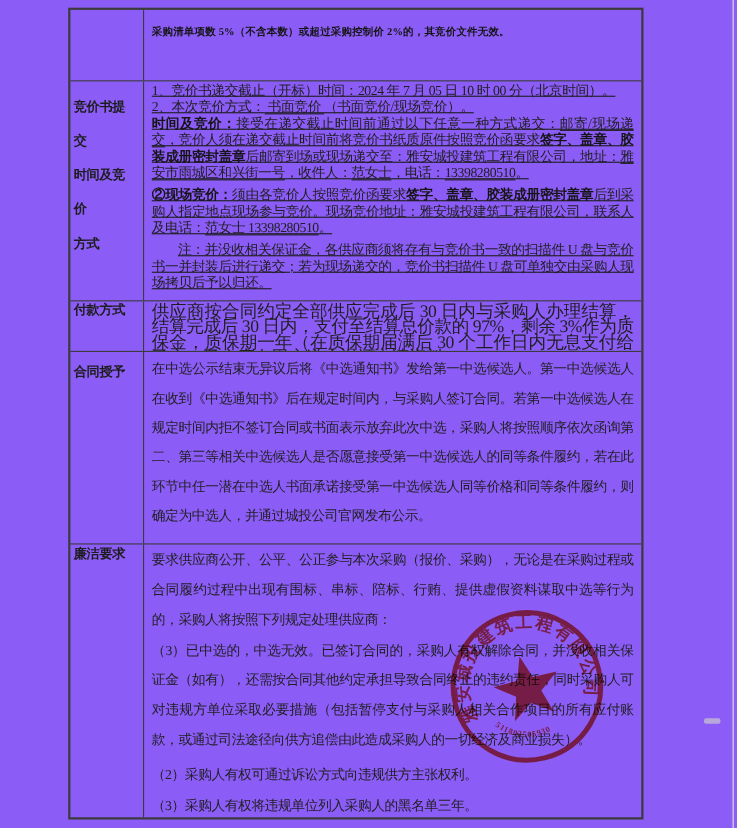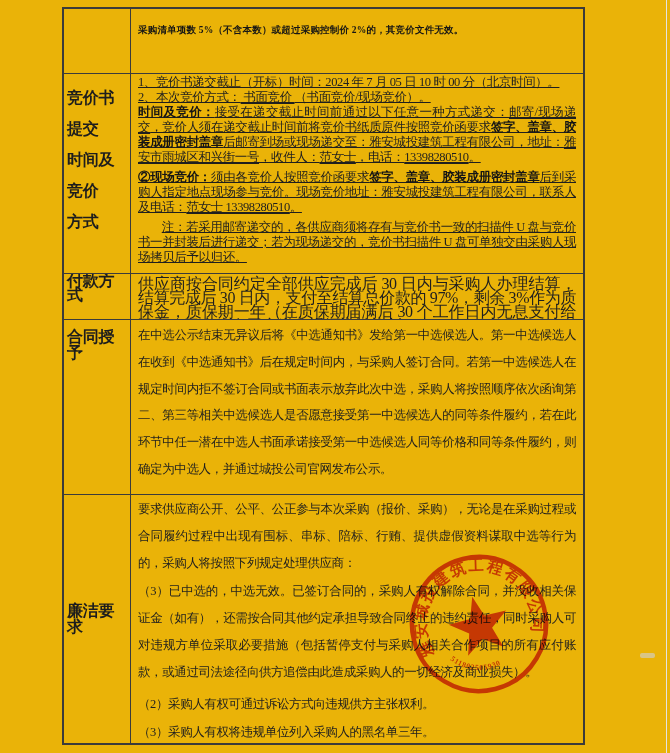--- a/index.html
+++ b/index.html
@@ -1,32 +1,32 @@
 <!DOCTYPE html>
 <html><head>
 <meta charset="utf-8">
 <style>
   html,body { margin:0; padding:0; }
   .page {
     position:relative; width:670px; height:753px;
-    background:#eab308; overflow:hidden;
+    background:#8b5cf6; overflow:hidden;
     font-family:"Liberation Serif","DejaVu Serif",serif;
     color:#222;
   }
   .doc-table {
     position:absolute; left:62px; top:7px; width:519px;
     border:2px solid #3b3b3b; box-sizing:content-box;
     background:transparent;
   }
   .row { display:flex; border-bottom:1.5px solid #3b3b3b; box-sizing:border-box; }
   .row:last-child { border-bottom:none; }
   .cell { box-sizing:border-box; overflow:hidden; }
   .cell-label {
     width:67px; flex:0 0 67px; border-right:1.5px solid #3b3b3b;
-    font-weight:bold; font-size:16px; letter-spacing:-0.3px;
+    font-weight:bold; font-size:12px; letter-spacing:-0.3px;
     padding:0 14px 0 3px; color:#1d1d1d;
   }
   .cell-content {
     flex:1; padding:0 7px; font-size:12.5px; letter-spacing:-0.4px;
     text-align:justify; color:#1f1f1f;
   }
   .cell-content p { margin:0; }
   .b { font-weight:bold; color:#151515; }
   .u { text-decoration:underline; text-underline-offset:2px; }
   .indent { text-indent:1.9em; }
@@ -38,24 +38,24 @@
   .r2 { height:200px; }
   .r2 .cell-label { padding-top:8px; }
   .r2 .cell-label div { line-height:31px; }
   .r2 .cell-content { line-height:15px; padding-top:1px;text-decoration:underline; }
   .r3 { height:46px; }
   .r3 .cell-label { display:flex; flex-direction:column; justify-content:flex-start; }
   .r3 .cell-label div { line-height:14px; }
   .r3 .cell-content { line-height:14px; padding-top:3px; font-size:16px; }
   .r4 { height:175px; }
   .r4 .cell-label { padding-top:10px; }
-  .r4 .cell-label div { line-height:16px;font-family:Liberation Mono, monospace; }
+  .r4 .cell-label div { line-height:16px; }
   .r4 .cell-content { line-height:26.8px; padding-top:2px; }
   .r5 { height:248px; }
-  .r5 .cell-label { display:flex; flex-direction:column; justify-content:center; }
+  .r5 .cell-label { display:flex; flex-direction:column; justify-content:flex-start; }
   .r5 .cell-label div { line-height:16px; }
   .r5 .cell-content { line-height:27px; padding-top:1px; }
   .r5 .cell-content p { margin-bottom:1px; }
 
   
   .seal {
     position:absolute; left:394px; top:539px; width:170px; height:170px;
     mix-blend-mode:multiply; opacity:0.88; pointer-events:none;
   }
   .seal text { font-family:"Liberation Serif","DejaVu Serif",serif; font-weight:bold; }
@@ -82,21 +82,21 @@
       <div class="cell cell-label">
           <div>竞价书提交</div>
           <div>时间及竞价</div>
           <div>方式</div>
         </div>
       <div class="cell cell-content">
           <p><span>1、竞价书递交截止（开标）时间：2024 年 7 月 05 日 10 时 00 分（北京时间）。</span></p>
           <p><span>2、本次竞价方式：</span><span class="u"> 书面竞价 </span><span>（书面竞价/现场竞价）。</span></p>
           <p><span class="b">时间及竞价：</span><span>接受在递交截止时间前通过以下任意一种方式递交：</span><span class="u">邮寄/现场递交</span><span>，竞价人须在递交截止时间前将竞价书纸质原件按照竞价函要求</span><span class="b">签字、盖章、胶装成册密封盖章</span><span>后邮寄到场或现场递交至：雅安城投建筑工程有限公司，地址：</span><span class="u">雅安市雨城区和兴街一号</span><span>，收件人：</span><span class="u">范女士</span><span>，电话：</span><span class="u">13398280510</span><span>。</span></p>
           <p class="gap"><span class="b">②现场竞价：</span><span>须由各竞价人按照竞价函要求</span><span class="b">签字、盖章、胶装成册密封盖章</span><span>后到采购人指定地点现场参与竞价。现场竞价地址：雅安城投建筑工程有限公司，联系人及电话：</span><span class="u">范女士 13398280510</span><span>。</span></p>
-          <p class="indent gap"><span>注：若采用邮寄递交的，各供应商须将存有与竞价书一致的扫描件 U 盘与竞价书一并封装后进行递交；若为现场递交的，竞价书扫描件 U 盘可单独交由采购人现场拷贝后予以归还。</span></p>
+          <p class="indent gap"><span>注：并没收相关保证金，各供应商须将存有与竞价书一致的扫描件 U 盘与竞价书一并封装后进行递交；若为现场递交的，竞价书扫描件 U 盘可单独交由采购人现场拷贝后予以归还。</span></p>
         </div>
     </div>
 
     <div class="row r3">
       <div class="cell cell-label">
           <div>付款方式</div>
         </div>
       <div class="cell cell-content">
           <p><span>供应商按合同约定全部供应完成后 30 日内与采购人办理结算，结算完成后 30 日内，支付至结算总价款的 97%，剩余 3%作为质保金，质保期一年（在质保期届满后 30 个工作日内无息支付给乙方，乙方应向甲方递交退还申请资料）。</span></p>
         </div>

